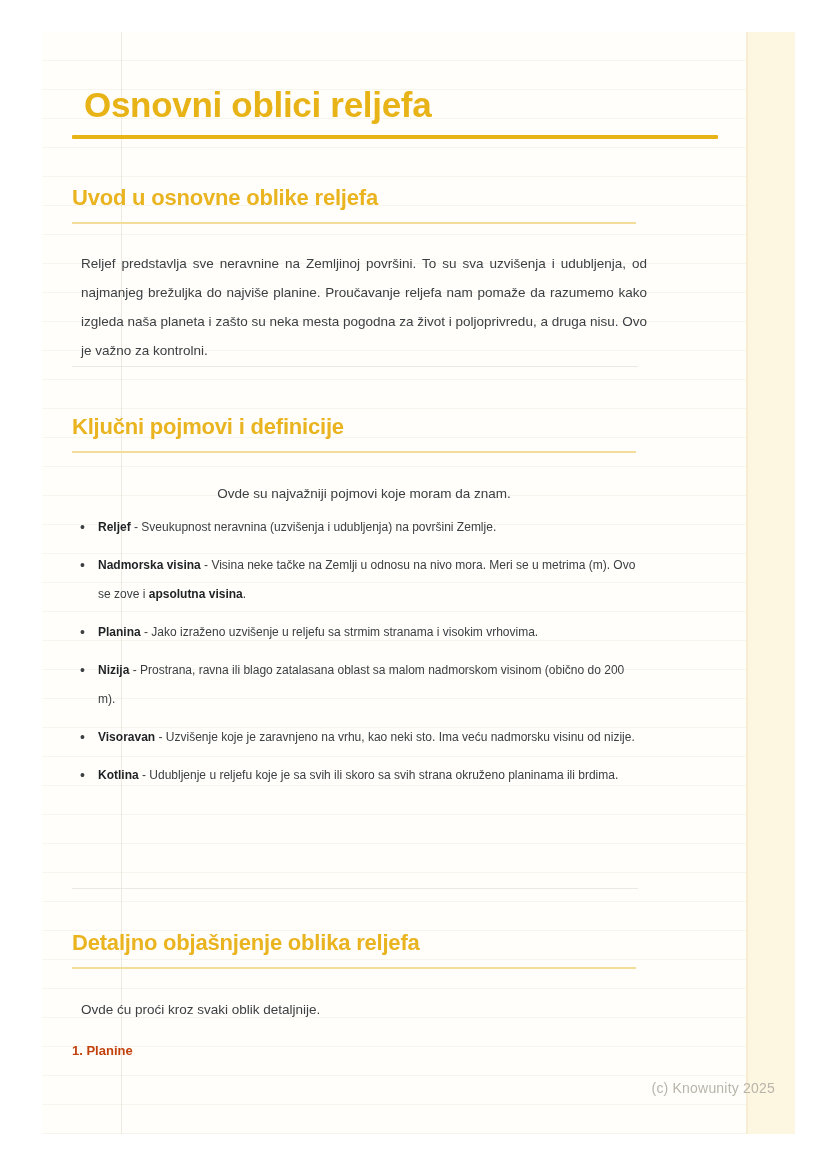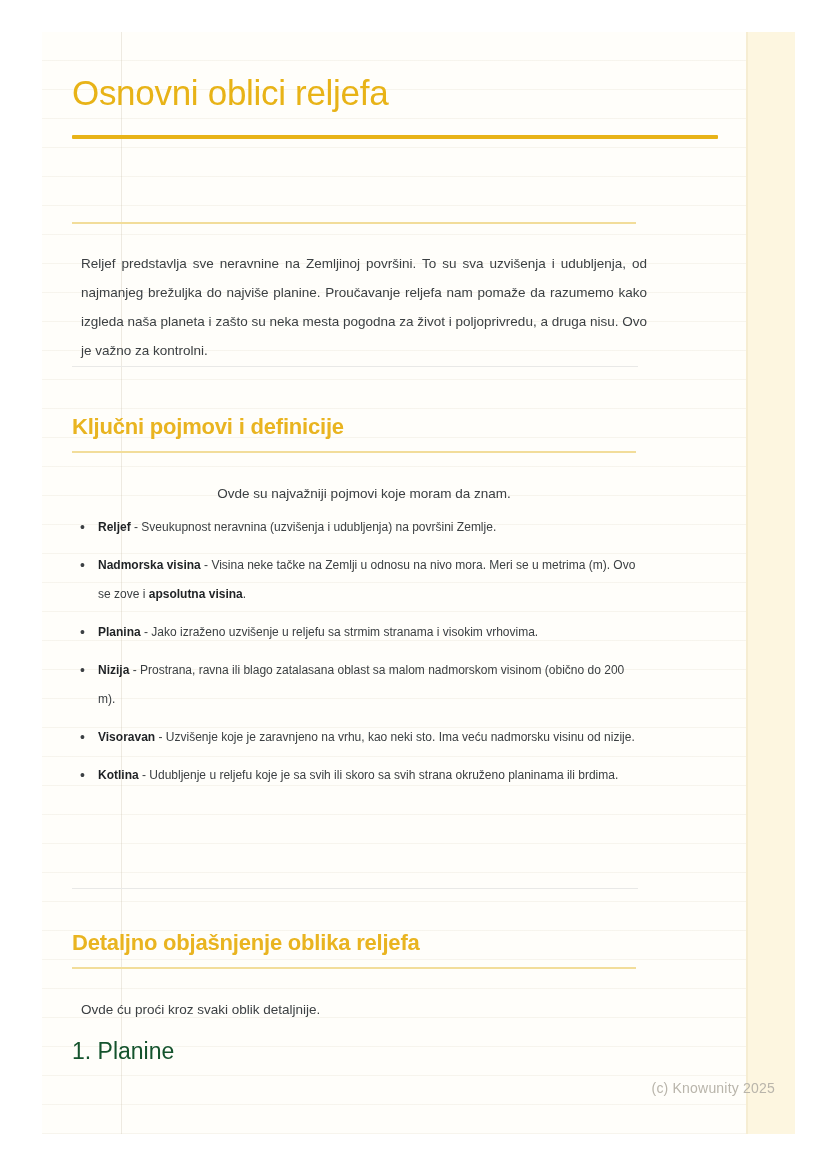--- a/index.html
+++ b/index.html
@@ -72,28 +72,28 @@
   .content {
     position: absolute;
     left: 30px;
     top: 0;
     width: 610px;
     height: 100%;
     padding-left: 0;
   }
 
   h1.doc-title {
-    margin: 0;
+    margin: 12px;
     padding: 0;
     position: absolute;
     left: 0;
     top: 40px;
     font-size: 35px;
     line-height: 42px;
-    font-weight: normal;
+    font-weight: bold;
     color: #e8b317;
     letter-spacing: -0.3px;
   }
   .title-rule {
     position: absolute;
     left: 0;
     top: 103px;
     width: 646px;
     height: 4px;
     background: #e8b317;
@@ -117,24 +117,24 @@
     width: 564px;
     height: 2px;
     background: #f2dd9a;
   }
 
   h3.sub-title {
     margin: 0;
     padding: 0;
     position: absolute;
     left: 0;
-    font-size: 23px;
+    font-size: 13px;
     line-height: 22px;
-    font-weight: normal;
-    color: #14532d;
+    font-weight: bold;
+    color: #c2410c;
   }
 
   p.body {
     margin: 9px;
     padding: 0;
     position: absolute;
     left: 0;
     width: 566px;
     font-size: 13.5px;
     line-height: 29px;
@@ -194,20 +194,21 @@
   <div class="rules-h"></div>
   <div class="rule-v"></div>
   <div class="band-right-edge"></div>
   <div class="band-right"></div>
 
   <div class="content">
 
     <h1 class="doc-title">Osnovni oblici reljefa</h1>
     <div class="title-rule"></div>
 
+    <h2 class="sec-title" style="top:152px;">Uvod u osnovne oblike reljefa</h2>
     <div class="sec-rule" style="top:190px;"></div>
     <p class="body justify" style="top:208px;">Reljef predstavlja sve neravnine na Zemljinoj površini. To su sva uzvišenja i udubljenja, od najmanjeg brežuljka do najviše planine. Proučavanje reljefa nam pomaže da razumemo kako izgleda naša planeta i zašto su neka mesta pogodna za život i poljoprivredu, a druga nisu. Ovo je važno za kontrolni.</p>
 
     <div class="divider" style="top:334px;"></div>
 
     <h2 class="sec-title" style="top:381px;text-align:right;">Ključni pojmovi i definicije</h2>
     <div class="sec-rule" style="top:419px;"></div>
     <p class="body" style="top:438px;text-align:center;">Ovde su najvažniji pojmovi koje moram da znam.</p>
 
     <ul class="terms" style="top:481px;" id="terms-list">

